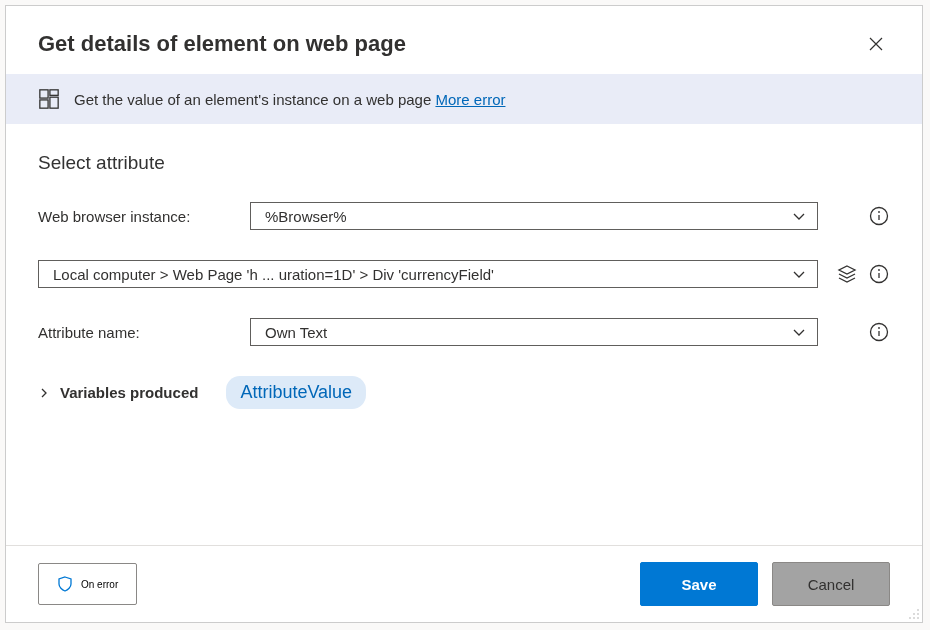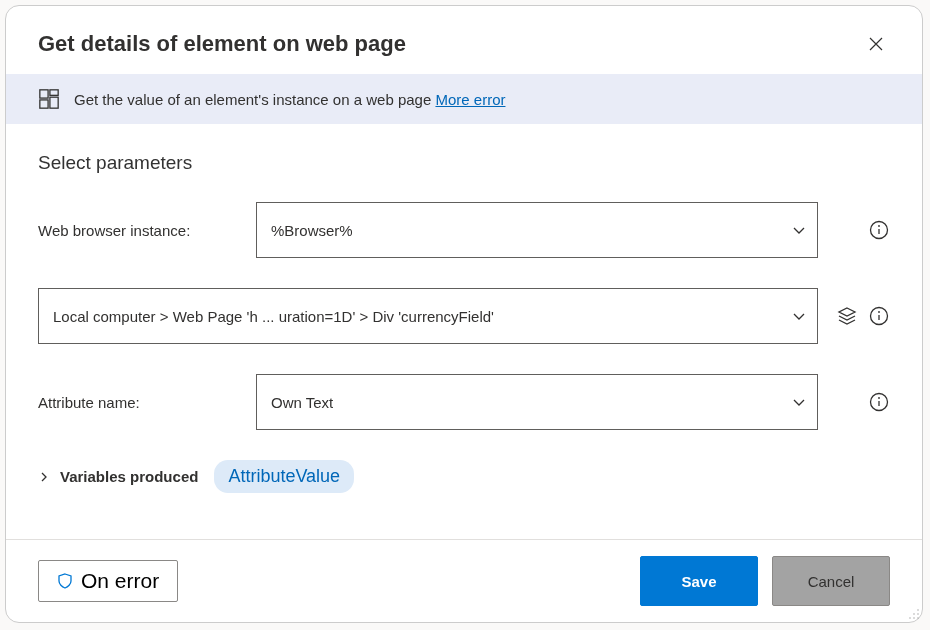--- a/index.html
+++ b/index.html
@@ -1,46 +1,46 @@
 <!DOCTYPE html>
 <html><head>
 <meta charset="utf-8">
 <style>
   * { box-sizing: border-box; margin: 0; padding: 0; }
   html, body { width: 930px; height: 630px; font-family: "Segoe UI", -apple-system, sans-serif; font-size: 14px; color: #323130; background: #faf9f8; }
-  .dialog { width: 918px; height: 618px; margin: 5px; background: #fff; border: 1px solid #ccc; border-radius: 14px; display: flex; flex-direction: column; position: relative; }
+  .dialog { width: 918px; height: 618px; margin: 5px; background: #fff; border: 1px solid #ccc; border-radius: 0; display: flex; flex-direction: column; position: relative; }
   .header { display: flex; align-items: center; justify-content: space-between; padding: 24px 32px 16px 32px; }
   .header h1 { font-size: 22px; font-weight: 600; }
   .close-btn { width: 28px; height: 28px; display: flex; align-items: center; justify-content: center; cursor: pointer; background: none; border: none; }
   .close-btn svg { width: 16px; height: 16px; }
   .info-banner { background: #E9ECF7; padding: 14px 32px; display: flex; align-items: center; gap: 14px; font-size: 15px; color: #323130; }
   .info-banner .banner-icon { width: 22px; height: 22px; flex: none; }
   .info-banner .more-link { color: #0067B8; text-decoration: underline; cursor: pointer; }
   .body { padding: 28px 32px 8px 32px; flex: 1; overflow: auto; }
   .section-title { font-size: 19px; font-weight: 400; color: #333; margin-bottom: 28px; }
-  .row { display: flex; align-items: center; margin-bottom: 30px; gap: 28px; }
+  .row { display: flex; align-items: center; margin-bottom: 30px; gap: 22px; }
   .row-label { width: 190px; font-size: 15px; color: #323130; flex: none; }
   .control-wrap { flex: 1; display: flex; align-items: center; gap: 10px; }
-  .select-control { flex: 1; height: 56px; border: 1px solid #605e5c; background: #fff; display: flex; align-items: center; justify-content: space-between; padding: 0 10px 0 14px; font-size: 15px; cursor: pointer; }
+  .select-control { flex: 1; height: 28px; border: 1px solid #605e5c; background: #fff; display: flex; align-items: center; justify-content: space-between; padding: 0 10px 0 14px; font-size: 15px; cursor: pointer; }
   .select-control .value { white-space: nowrap; overflow: hidden; text-overflow: clip; }
   .chevron { width: 16px; height: 16px; flex: none; }
   .trail-icons { display: flex; align-items: center; gap: 10px; width: 62px; justify-content: flex-end; flex: none; }
   .trail-icons.single { justify-content: flex-end; }
   .icon-btn { width: 22px; height: 22px; display: flex; align-items: center; justify-content: center; cursor: pointer; background: none; border: none; }
   .icon-btn svg { width: 20px; height: 20px; }
-  .vars-row { display: flex; align-items: center; gap: 16px; margin-top: 6px; }
+  .vars-row { display: flex; align-items: center; gap: 28px; margin-top: 6px; }
   .vars-toggle { display: flex; align-items: center; gap: 10px; cursor: pointer; }
   .vars-toggle .chev-small { width: 12px; height: 12px; }
   .vars-label { font-size: 15px; font-weight: 600; }
   .var-pill { background: #DDEAF8; color: #0067B8; padding: 6px 14px; border-radius: 14px; font-size: 18px; cursor: pointer; }
   .footer { border-top: 1px solid #e1dfdd; padding: 16px 32px; display: flex; align-items: center; justify-content: space-between; }
-  .on-error-btn { height: 42px; padding: 0 18px; border: 1px solid #8A8886; background: #fff; display: flex; align-items: center; gap: 8px; font-size: 21px; cursor: pointer; border-radius: 2px; justify-content: space-between; }
+  .on-error-btn { height: 42px; padding: 0 18px; border: 1px solid #8A8886; background: #fff; display: flex; align-items: center; gap: 8px; font-size: 10px; cursor: pointer; border-radius: 2px; justify-content: space-between; }
   .on-error-btn svg { width: 16px; height: 16px; }
   .footer-right { display: flex; gap: 14px; }
-  .btn { height: 50px; min-width: 118px; padding: 0 18px; font-size: 15px; border-radius: 2px; cursor: pointer; display: flex; align-items: center; justify-content: center; }
+  .btn { height: 44px; min-width: 118px; padding: 0 18px; font-size: 15px; border-radius: 2px; cursor: pointer; display: flex; align-items: center; justify-content: center; }
   .btn-primary { background: #0078D4; border: 1px solid #0078D4; color: #fff; font-weight: 600; }
   .btn-secondary { background: #a3a3a3; border: 1px solid #8A8886; color: #323130; }
   .resize-grip { position: absolute; right: 2px; bottom: 2px; width: 14px; height: 14px; opacity: 0.4; }
 </style>
 </head>
 <body>
 
 <div class="dialog">
   <div class="header">
     <h1>Get details of element on web page</h1>
@@ -58,21 +58,21 @@
         <rect x="13" y="10" width="9" height="12"></rect>
         <rect x="2" y="13" width="9" height="9"></rect>
     </svg>
     <span>
       <span>Get the value of an element's instance on a web page</span>
       <a class="more-link">More error</a>
     </span>
   </div>
 
   <div class="body">
-    <div class="section-title">Select parameters</div>
+    <div class="section-title">Select attribute</div>
 
     <div class="row">
       <div class="row-label">Web browser instance:</div>
       <div class="control-wrap">
         <div class="select-control">
           <span class="value">%Browser%</span>
           <svg class="chevron" viewBox="0 0 16 16" fill="none" stroke="#323130" stroke-width="1.3">
               <path d="M3 6 L8 11 L13 6"></path>
             </svg>
         </div>

